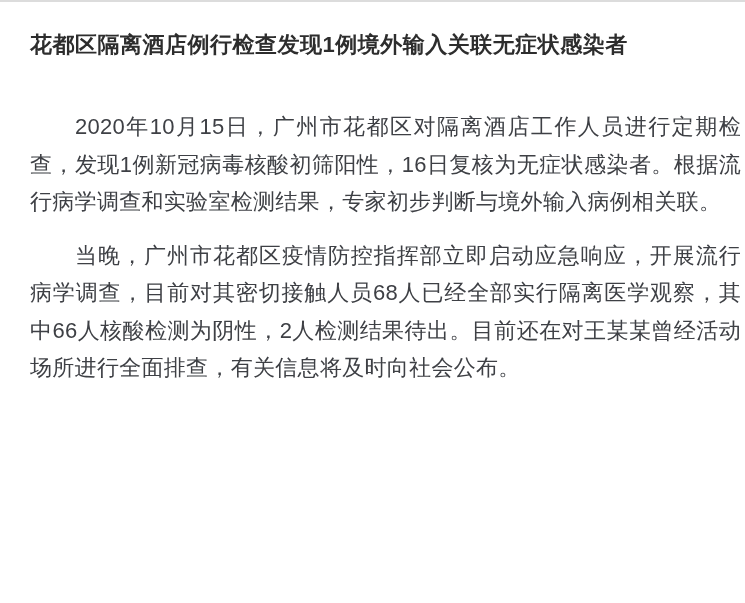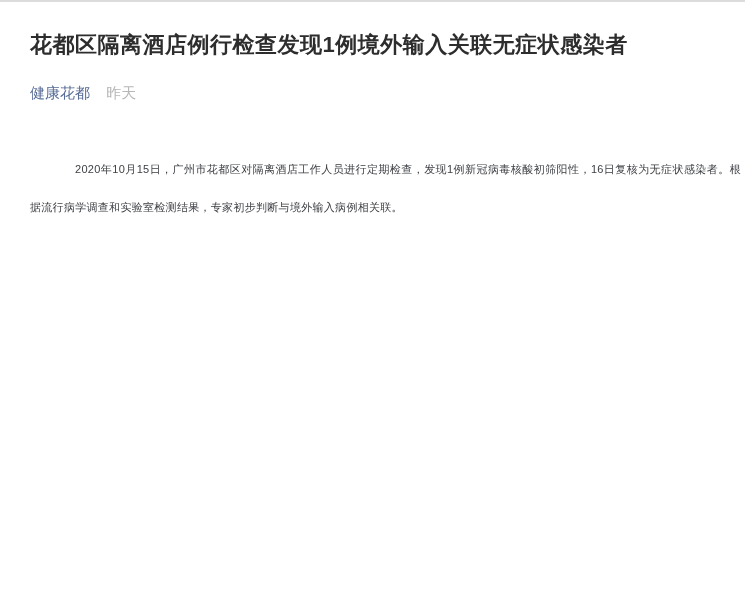--- a/index.html
+++ b/index.html
@@ -41,36 +41,33 @@
     margin-right: 12px;
   }
   .publish-date {
     color: #b7b7b7;
   }
   .article-body {
     margin-top: 48px;
   }
   .article-body p {
     margin: 0 0 16px 0;
-    font-size: 11px;
+    font-size: 22px;
     line-height: 37.5px;
     color: #3e4045;
     text-indent: 45px;
     letter-spacing: 0.3px;
     text-align: justify;
   }
 </style>
 </head>
 <body>
 
 <div class="page">
   <div class="top-divider"></div>
   <div class="article">
     <h1 class="article-title">花都区隔离酒店例行检查发现1例境外输入关联无症状感染者</h1>
-    <div class="byline">
-      <a class="source-link">健康花都</a>
-      <span class="publish-date">昨天</span>
-    </div>
     <div class="article-body">
       <p>2020年10月15日，广州市花都区对隔离酒店工作人员进行定期检查，发现1例新冠病毒核酸初筛阳性，16日复核为无症状感染者。根据流行病学调查和实验室检测结果，专家初步判断与境外输入病例相关联。</p>
+      <p>当晚，广州市花都区疫情防控指挥部立即启动应急响应，开展流行病学调查，目前对其密切接触人员68人已经全部实行隔离医学观察，其中66人核酸检测为阴性，2人检测结果待出。目前还在对王某某曾经活动场所进行全面排查，有关信息将及时向社会公布。</p>
     </div>
   </div>
 </div>
 
 </body></html>

